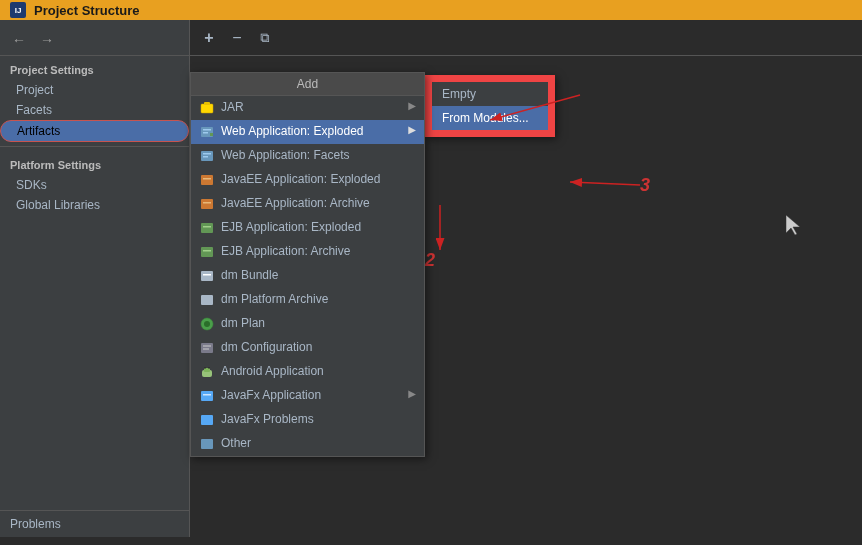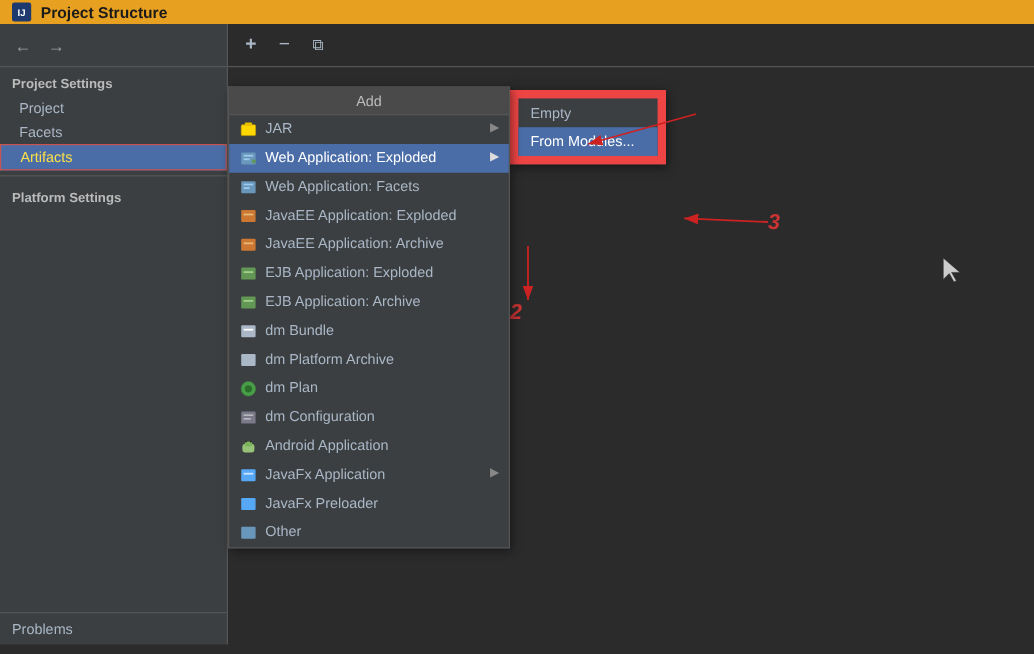--- a/index.html
+++ b/index.html
@@ -80,21 +80,22 @@
     }
 
     .sidebar-item {
       padding: 3px 10px 3px 16px;
       cursor: pointer;
       color: #a9b7c6;
       font-size: 12px;
     }
     .sidebar-item.active {
       background: #4a6da7;
-      color: #fde047;
+      color: #000000;
+      border-radius: 11px;
     }
 
     .sidebar-section-divider {
       height: 1px;
       background: #555;
       margin: 4px 0;
     }
 
     
     .content-area {
@@ -234,20 +235,22 @@
       <span class="toolbar-btn">→</span>
     </div>
 
     <div class="sidebar-section-label">Project Settings</div>
     <div class="sidebar-item">Project</div>
     <div class="sidebar-item">Facets</div>
     <div class="sidebar-item active" style="border: 1px solid #c75450; background: #4a6da7;">Artifacts</div>
 
     <div class="sidebar-section-divider"></div>
     <div class="sidebar-section-label">Platform Settings</div>
+    <div class="sidebar-item">SDKs</div>
+    <div class="sidebar-item">Global Libraries</div>
 
     <div style="flex:1"></div>
     <div class="sidebar-item" style="padding: 6px 10px; border-top: 1px solid #555;">Problems</div>
   </div>
 
   <div class="content-area">
 
     <div class="content-toolbar">
       <button class="icon-btn" style="color:#a9b7c6; font-size:16px; font-weight:bold;">+</button>
       <button class="icon-btn" style="color:#a9b7c6; font-size:16px;">−</button>
@@ -394,21 +397,21 @@
         <span>JavaFx Application</span>
         <span class="menu-item-arrow">▶</span>
       </div>
 
       <div class="menu-item">
         <span class="menu-icon">
           <svg width="14" height="14">
               <rect x="1" y="2" width="12" height="10" rx="1" fill="#56a8f5"></rect>
             </svg>
         </span>
-        <span>JavaFx Preloader</span>
+        <span>JavaFx Problems</span>
       </div>
 
       <div class="menu-item">
         <span class="menu-icon">
           <svg width="14" height="14">
               <rect x="1" y="2" width="12" height="10" rx="1" fill="#6897bb"></rect>
             </svg>
         </span>
         <span>Other</span>
       </div>

